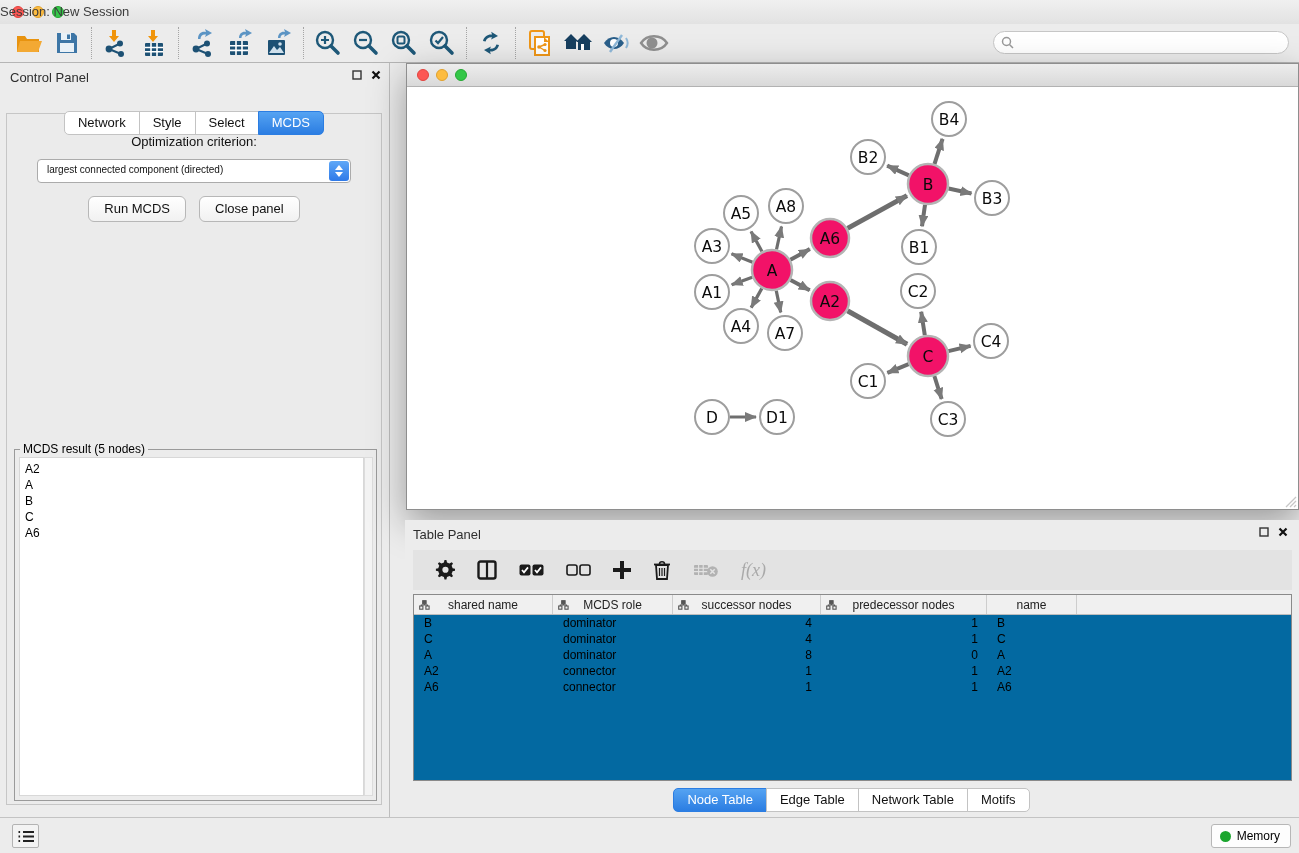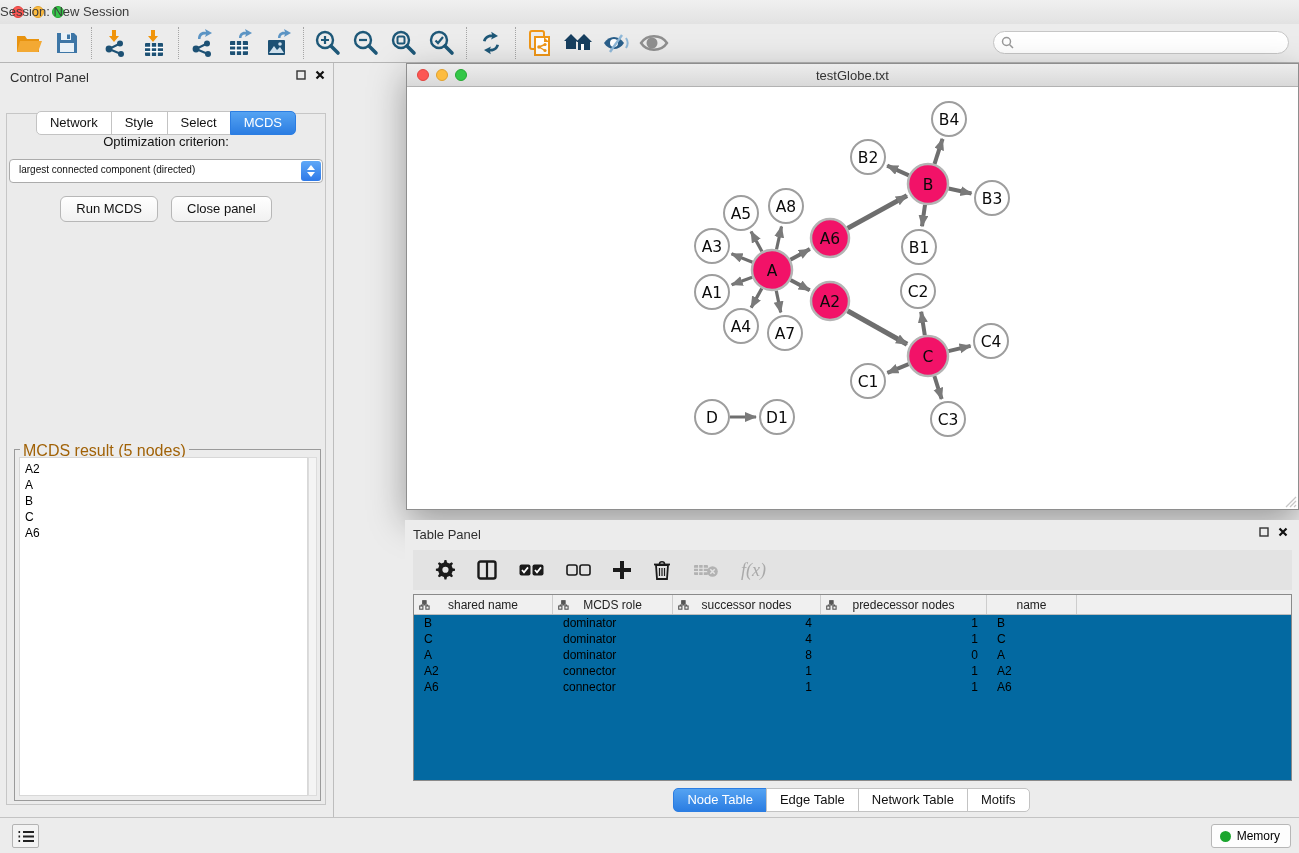--- a/index.html
+++ b/index.html
@@ -25,21 +25,21 @@
   .toolbar { position:absolute; top:24px; left:0; right:0; height:39px;
     background:#ececec; border-bottom:1px solid #b5b5b5;
     display:flex; align-items:center; padding-left:10px; }
   .tb-btn { width:38px; height:34px; display:flex; align-items:center; justify-content:center; cursor:default; }
   .tb-sep { width:0; height:32px; border-left:1px dotted #a5a5a5; margin:0 5px; }
   .searchbox { position:absolute; right:10px; top:31px; width:296px; height:23px;
     background:#fff; border:1px solid #c6c6c6; border-radius:12px;
     display:flex; align-items:center; padding-left:7px; }
   .searchbox input { border:none; outline:none; flex:1; font-size:12px; background:transparent; margin-left:4px; }
   
-  .control-panel { position:absolute; top:63px; left:0; width:334px; bottom:36px;
+  .control-panel { position:absolute; top:63px; left:0; width:390px; bottom:36px;
     background:#ececec; border-right:1px solid #bdbdbd; }
   .panel-header { position:relative; height:28px; }
   .panel-title { position:absolute; left:10px; top:7px; font-size:13px; color:#2e2e2e; }
   .panel-hdr-icons { position:absolute; right:8px; top:7px; display:flex; gap:9px; align-items:center; }
   .seg-tabs { display:flex; justify-content:center; margin-top:20px; position:relative; z-index:2; }
   .seg-tab { padding:3px 13px 4px; font-size:13px; background:#fff; border:1px solid #c3c3c3;
     margin-left:-1px; color:#111; cursor:default; }
   .seg-tab:first-child { border-radius:5px 0 0 5px; }
   .seg-tab:last-child  { border-radius:0 5px 5px 0; }
   .seg-tab.active { background:linear-gradient(#55a3f2,#2b7de2); border-color:#2b7de2; color:#fff; }
@@ -53,21 +53,21 @@
     background:linear-gradient(#5fa8f7,#2e79e8); display:flex; flex-direction:column;
     align-items:center; justify-content:center; gap:2px; }
   .tri-up { width:0; height:0; border-left:4px solid transparent; border-right:4px solid transparent; border-bottom:5px solid #fff; }
   .tri-dn { width:0; height:0; border-left:4px solid transparent; border-right:4px solid transparent; border-top:5px solid #fff; }
   .btn-row { display:flex; justify-content:center; gap:13px; margin-top:13px; }
   .mac-btn { font-size:13px; padding:4px 15px 5px; background:linear-gradient(#ffffff,#f1f1f1);
     border:1px solid #b7b7b7; border-radius:6px; color:#111; cursor:default; }
   .mcds-fieldset { position:absolute; left:7px; right:4px; top:335px; bottom:3px;
     border:1px solid #9a9a9a; background:#ececec; }
   .mcds-legend { position:absolute; top:-8px; left:5px; background:#ececec; padding:0 3px;
-    font-size:16px; color:#a16207; }
+    font-size:12px; color:#000000; }
   .mcds-list { position:absolute; left:4px; right:12px; top:7px; bottom:4px;
     background:#fff; border:1px solid #d8d8d8; font-size:12px; padding:3px 0 0 5px; }
   .mcds-scroll { position:absolute; right:3px; top:7px; bottom:4px; width:9px;
     background:#f4f4f4; border:1px solid #dcdcdc; }
   .mcds-item { line-height:16px; color:#000; }
   
   .net-window { position:absolute; left:406px; top:63px; width:893px; height:447px;
     background:#fff; border:1px solid #8e8e8e; box-shadow:0 12px 34px rgba(0,0,0,0.35); }
   .net-titlebar { position:relative; height:23px; background:linear-gradient(#ededed,#d9d9d9);
     border-bottom:1px solid #b2b2b2; }
@@ -299,21 +299,20 @@
   </div>
 </div>
 
 <div class="net-window">
   <div class="net-titlebar">
     <div class="net-lights">
       <div class="light red"></div>
       <div class="light yellow"></div>
       <div class="light green"></div>
     </div>
-    <div class="net-title">testGlobe.txt</div>
   </div>
   <div class="net-canvas">
     <svg id="graph-svg" width="891" height="422" viewBox="0 0 891 422">
       <defs>
         <marker id="arrow" markerUnits="userSpaceOnUse" markerWidth="16" markerHeight="13" refX="11" refY="5" orient="auto">
           <path d="M0,0 L12,5 L0,10 Z" fill="#7a7a7a"></path>
         </marker>
       </defs>
       <g id="edge-layer">
           <line x1="354.96678911489033" y1="164.55183804995966" x2="344.03321088510967" y2="144.44816195004034" stroke="#6e6e6e" stroke-width="3.2" marker-end="url(#arrow)"></line>

